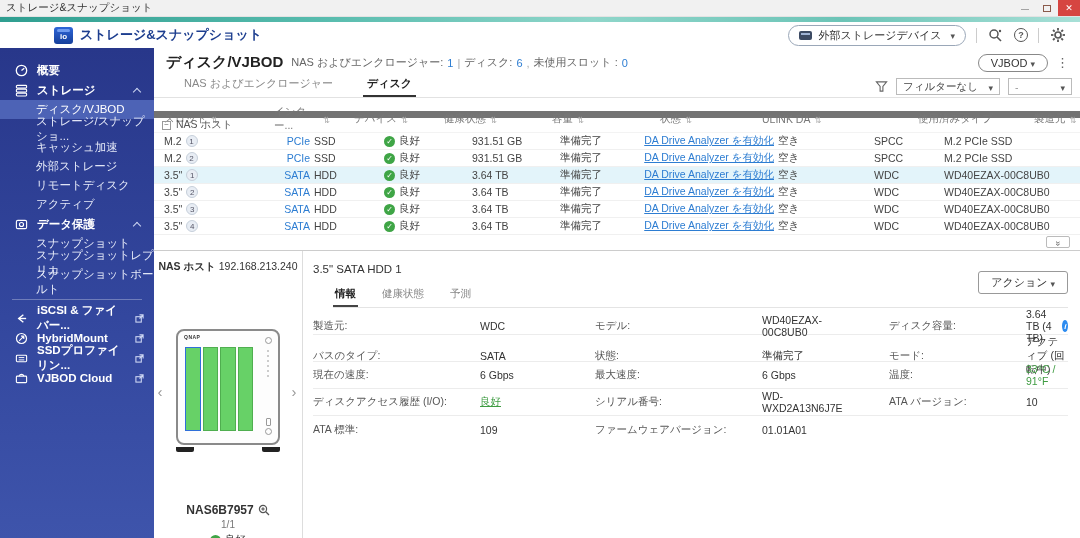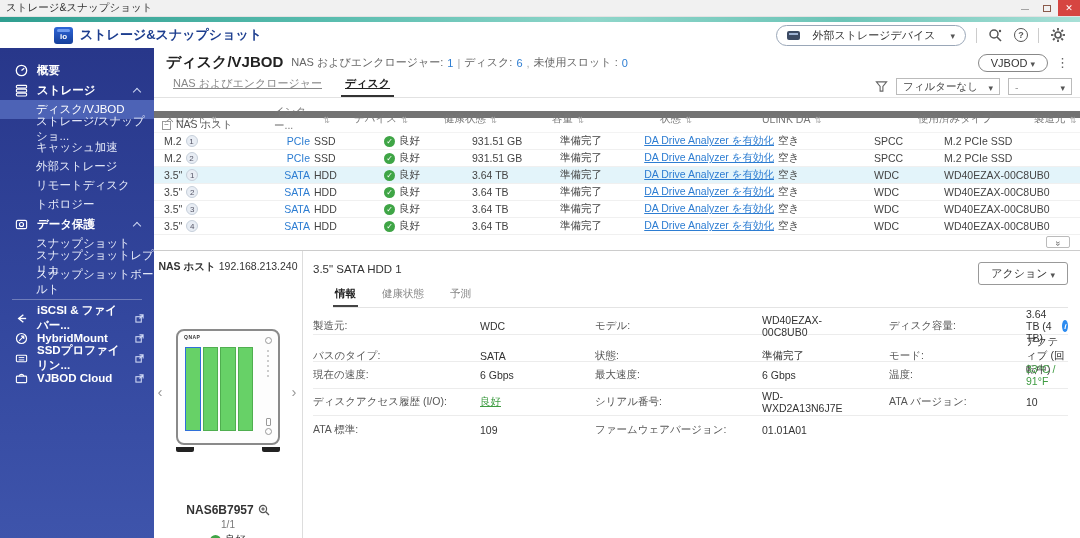--- a/index.html
+++ b/index.html
@@ -24,21 +24,21 @@
   
   .appheader { height:26px; background:#fff; display:flex; align-items:center; padding:0 14px 0 54px; flex:0 0 auto; }
   .logo { width:19px; height:17px; background:linear-gradient(180deg,#2e66d8,#163f9a); border-radius:3px;
     display:flex; align-items:center; justify-content:center; margin-right:7px; position:relative; }
   .logo::before { content:""; position:absolute; top:2px; left:3px; right:3px; height:3px;
     background:#6f9bef; border-radius:2px; }
   .logo span { color:#fff; font-weight:bold; font-size:8px; line-height:1; margin-top:3px; }
   .app-title { font-weight:bold; font-size:13px; color:#1d3e8f; }
   .hdr-right { margin-left:auto; display:flex; align-items:center; gap:10px; }
   .pill-btn { border:1px solid #9aa7b8; border-radius:11px; background:#fff; padding:2px 10px;
-    display:flex; align-items:center; gap:12px; font-size:11px; color:#333; }
+    display:flex; align-items:center; gap:6px; font-size:11px; color:#333; }
   .dev-glyph { width:13px; height:9px; background:#3c4a63; border-radius:2px; position:relative; }
   .dev-glyph::after { content:""; position:absolute; left:2px; top:2px; width:9px; height:2px; background:#9fb3d4; }
   .caret::after { content:"▾"; font-size:9px; color:#555; margin-left:3px; }
   .vdiv { width:1px; height:15px; background:#ccc; }
   .hicon { width:17px; height:17px; display:flex; align-items:center; justify-content:center; color:#555; }
   .qmark { width:14px; height:14px; border:1.4px solid #555; border-radius:50%;
     display:flex; align-items:center; justify-content:center; font-size:9px; font-weight:bold; color:#555; }
 
   
   .main { flex:1; display:flex; min-height:0; }
@@ -65,21 +65,21 @@
   .subtitle { display:flex; align-items:center; gap:4px; font-size:11px; color:#666; }
   .subtitle .num { color:#2d7dd2; }
   .subtitle .sep { color:#aaa; }
   .ph-right { margin-left:auto; display:flex; align-items:center; gap:8px; }
   .vjbod-pill { border:1px solid #888; border-radius:11px; padding:2px 12px; font-size:11px; color:#333;
     display:flex; align-items:center; background:#fff; }
   .kebab { color:#666; font-size:13px; width:12px; text-align:center; }
   .kebab::after { content:"⋮"; }
 
   .tabstrip { height:21px; display:flex; align-items:flex-end; border-bottom:1px solid #e2e2e2; flex:0 0 auto; }
-  .tab { padding:3px 4px 4px 4px; margin-left:15px; font-size:11px; color:#888; border-bottom:2px solid transparent;text-decoration:underline; }
+  .tab { padding:3px 4px 4px 4px; margin-left:26px; font-size:11px; color:#888; border-bottom:2px solid transparent; }
   .tab.active { color:#222; font-weight:bold; border-bottom:2px solid #333; }
   .ts-right { margin-left:auto; display:flex; align-items:center; gap:8px; padding:0 8px 2px 0; }
   .select { border:1px solid #bbb; background:#fff; height:17px; padding:0 6px; display:flex;
     align-items:center; justify-content:space-between; font-size:10.5px; color:#444; }
   .select.small { width:64px; color:#999; }
   .select.filter { width:104px; }
 
   
   .tbl { flex:0 0 auto; }
   .tgrid { display:grid; grid-template-columns:90px 60px 70px 88px 88px 82px 136px 96px 70px 1fr 20px;
@@ -136,21 +136,21 @@
   .feet { position:absolute; left:50%; transform:translateX(-50%); top:196px; width:104px; display:flex;
     justify-content:space-between; }
   .feet i { width:18px; height:5px; background:#222; border-radius:0 0 2px 2px; }
   .enc-name-wrap { position:absolute; left:0; right:0; top:252px; text-align:center; }
   .enc-name { font-weight:bold; font-size:12px; color:#333; display:inline-flex; align-items:center; gap:4px; }
   .enc-page { font-size:10px; color:#777; margin-top:2px; }
   .enc-health { margin-top:3px; display:flex; align-items:center; justify-content:center; gap:4px; font-size:10.5px; }
 
   .detail { flex:1; position:relative; padding:8px 12px 0 10px; min-width:0; }
   .detail-title { font-size:11.5px; color:#333; margin-top:4px; }
-  .action-btn { position:absolute; right:12px; top:11px; border:1px solid #999; border-radius:3px;
+  .action-btn { position:absolute; right:12px; top:20px; border:1px solid #999; border-radius:3px;
     background:#fff; padding:3px 12px; font-size:11px; color:#333; display:flex; align-items:center; }
   .dtabs { display:flex; gap:22px; margin:10px 0 0 20px; border-bottom:1px solid #e4e4e4; }
   .dtab { font-size:10.5px; color:#888; padding:2px 2px 4px 2px; border-bottom:2px solid transparent; }
   .dtab.active { color:#222; font-weight:bold; border-bottom:2px solid #444; }
   .frow { display:grid; grid-template-columns:140px 88px 140px 100px 110px 1fr; align-items:center;
     height:27px; border-bottom:1px solid #ececec; font-size:10.5px;gap:27px; }
   .frow:last-child { border-bottom:none; }
   .flabel { color:#555; }
   .fvalue { color:#333; display:flex; align-items:center; gap:5px; }
   .fvalue.green { color:#3f9c42; }
@@ -251,21 +251,21 @@
       <div class="nav-sub">
           <span>キャッシュ加速</span>
         </div>
       <div class="nav-sub">
           <span>外部ストレージ</span>
         </div>
       <div class="nav-sub">
           <span>リモートディスク</span>
         </div>
       <div class="nav-sub">
-          <span>トポロジー</span>
+          <span>アクティブ</span>
         </div>
       <div class="nav-item">
         <span class="nav-icon">
           <svg width="13" height="13" viewBox="0 0 14 14">
               <rect x="1.5" y="2.5" width="11" height="9" rx="1.5" fill="none" stroke="#fff" stroke-width="1.2"></rect>
               <circle cx="7" cy="7" r="2.2" fill="none" stroke="#fff" stroke-width="1.2"></circle>
             </svg>
         </span>
         <span>データ保護</span>
         <span class="chev-up"></span>

